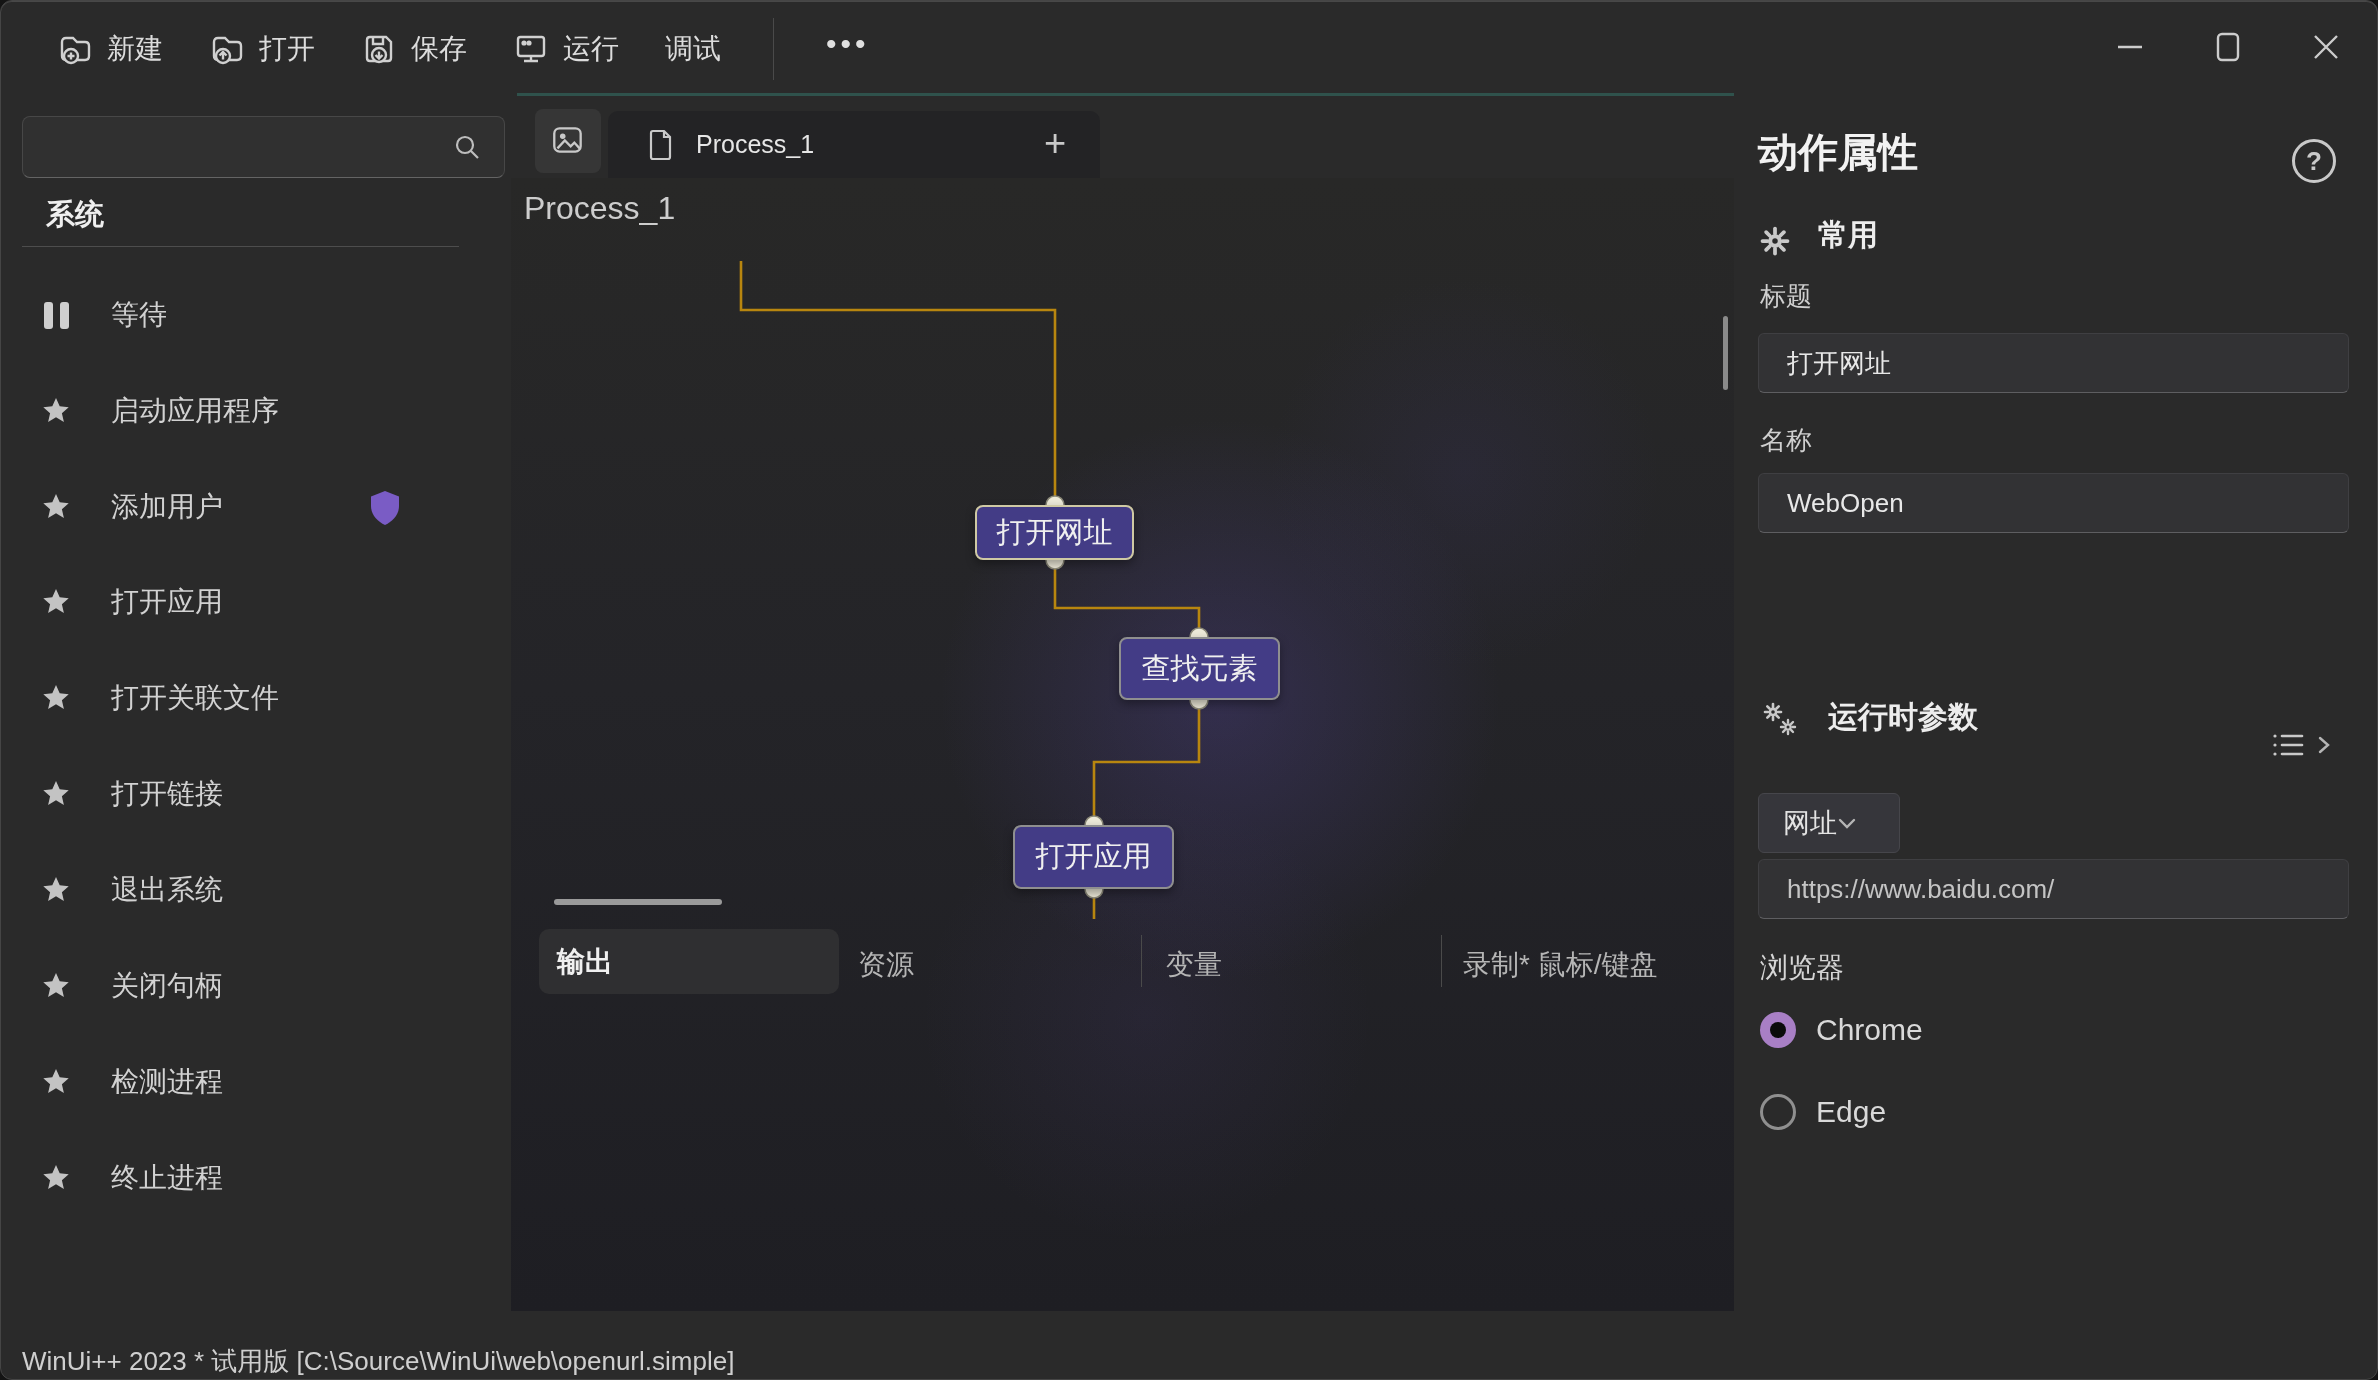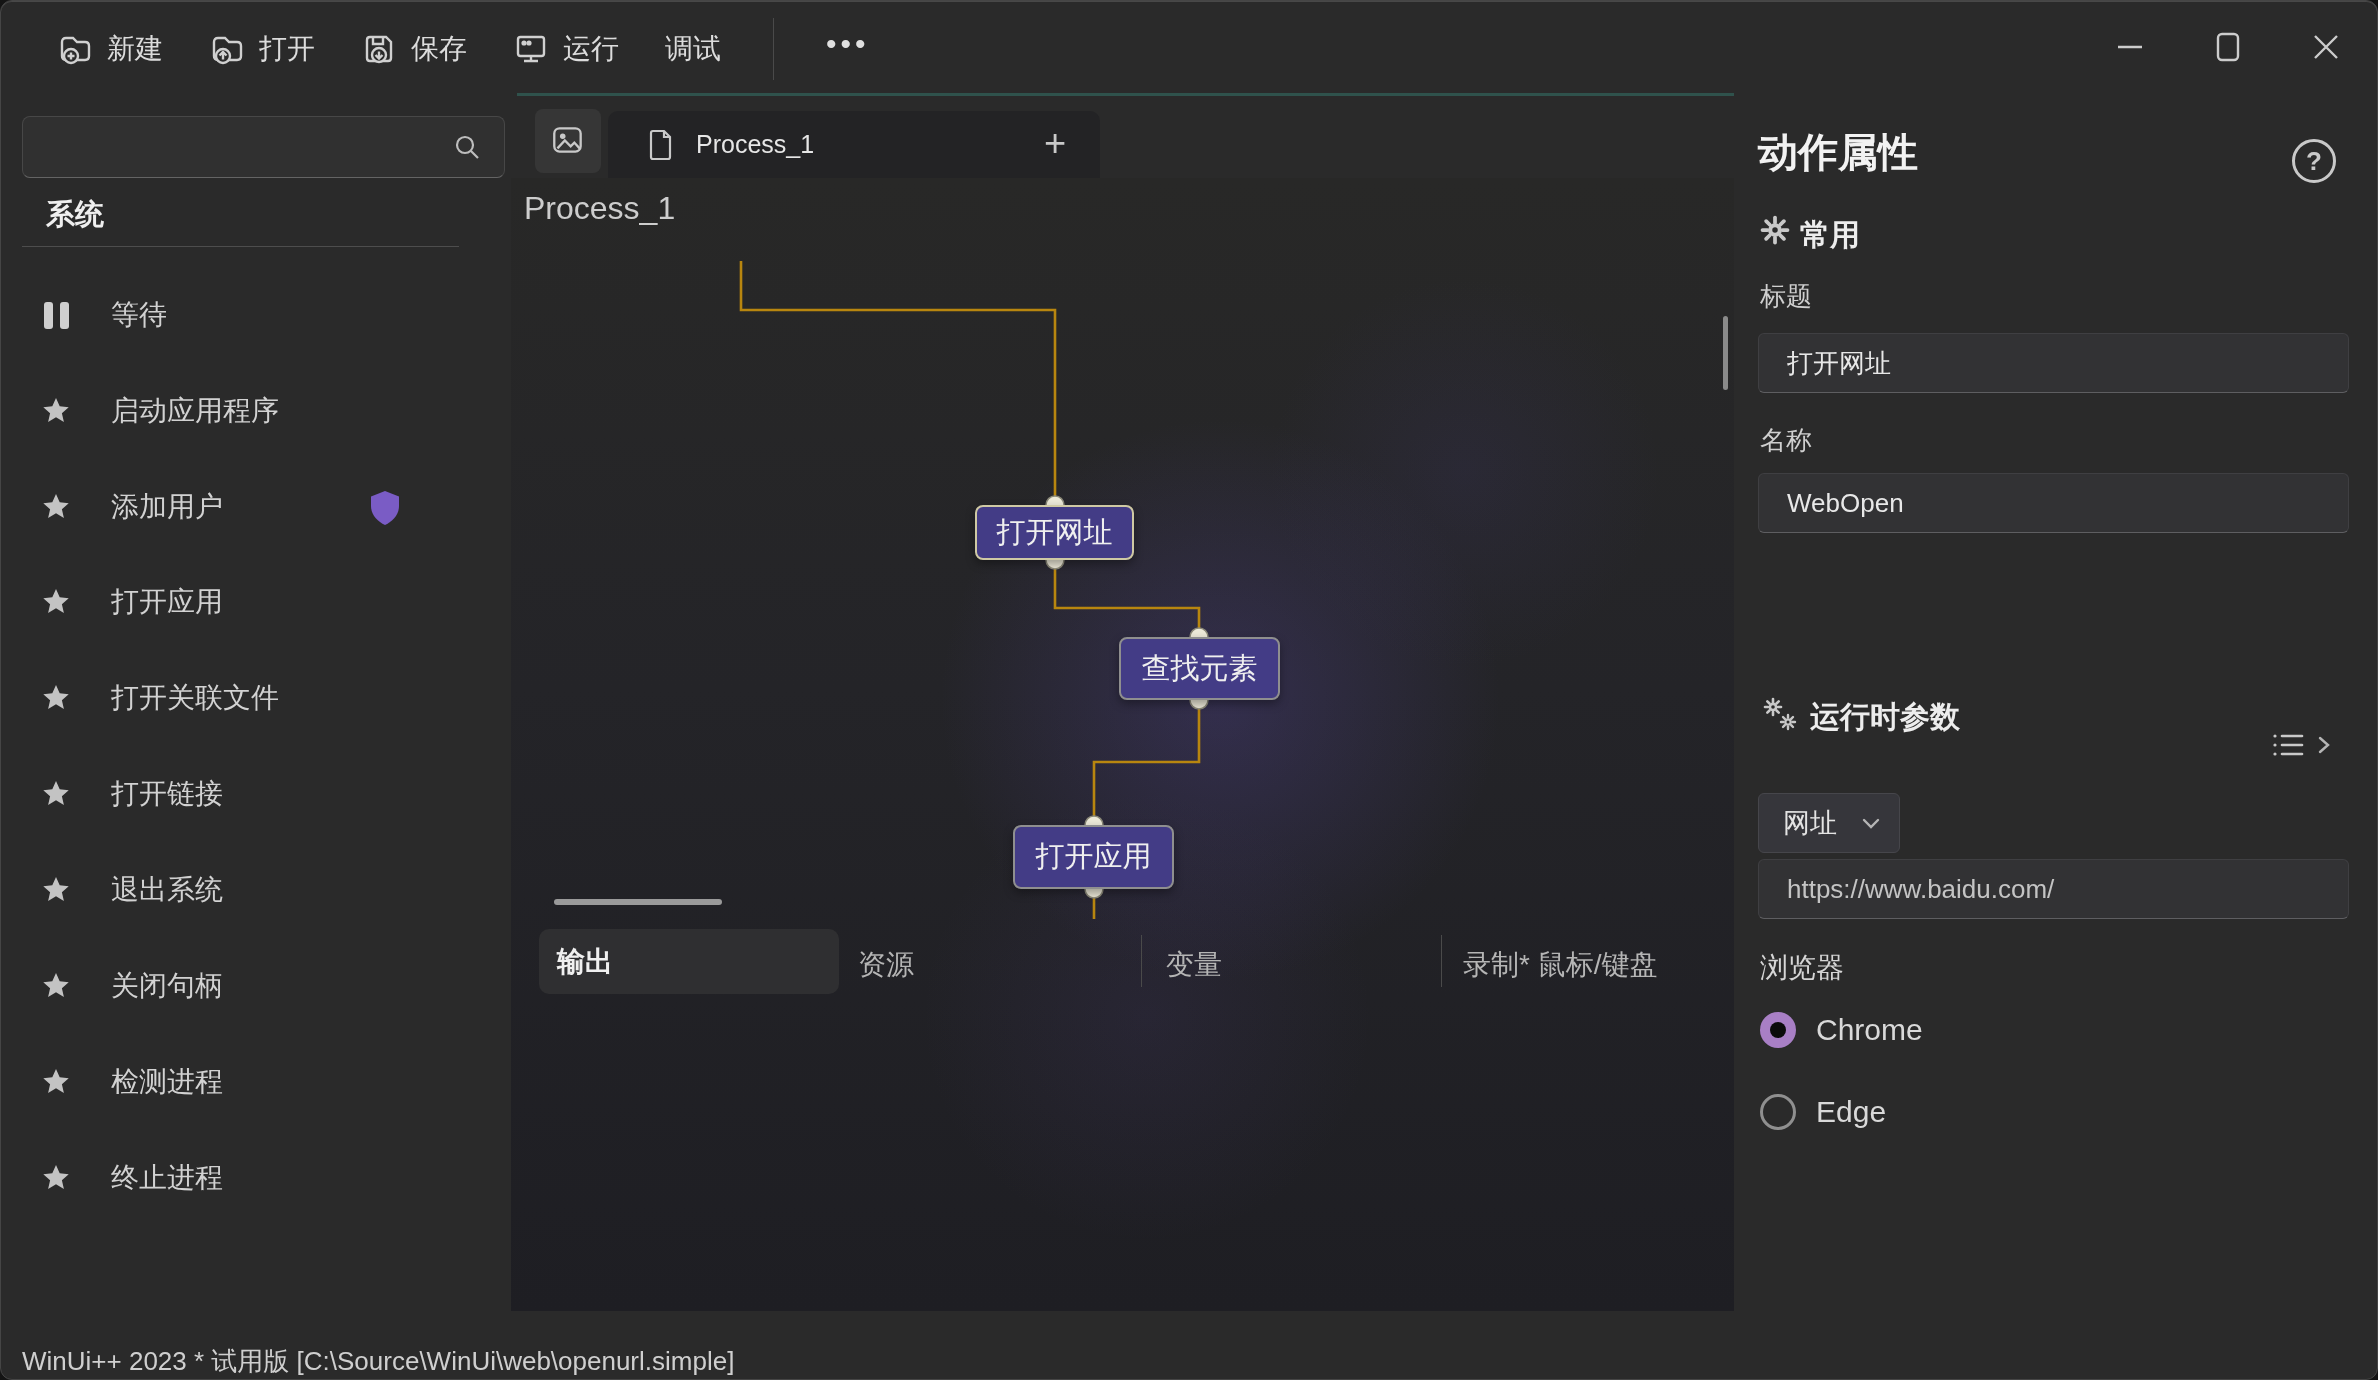--- a/index.html
+++ b/index.html
@@ -65,30 +65,30 @@
   .btab-active{ position:absolute; left:28px; top:751px; width:300px; height:65px; background:#2f2f31; border-radius:10px;
                 display:flex; align-items:center; }
   .btab-active span{ margin-left:18px; font-size:28px; font-weight:bold; color:#f0f0f0; }
   .btab{ position:absolute; top:768px; font-size:28px; color:#b5b5b5; }
   .btab-div{ position:absolute; top:757px; width:1px; height:52px; background:#4a4a4a; }
   
   .rpanel{ position:absolute; left:1733px; top:96px; width:645px; height:1214px; }
   .rp-title{ position:absolute; left:24px; top:28px; font-size:40px; font-weight:bold; color:#f2f2f2; }
   .help{ position:absolute; left:558px; top:42px; width:44px; height:44px; border:3px solid #c9c9c9; border-radius:50%;
          display:flex; align-items:center; justify-content:center; font-size:26px; font-weight:bold; color:#c9c9c9; }
-  .sec-row{ position:absolute; left:26px; display:flex; align-items:flex-start; gap:10px; }
+  .sec-row{ position:absolute; left:26px; display:flex; align-items:flex-end; gap:28px; }
   .sec-row .st{ font-size:30px; font-weight:bold; color:#ededed; }
   .fld-label{ position:absolute; left:26px; font-size:26px; color:#cfcfcf; }
   .tbox{ position:absolute; left:24px; width:591px; height:60px; background:#323234; border:1px solid #3f3f42;
          border-bottom-color:#5e5e61; border-radius:6px; }
   .tbox input{ width:100%; height:100%; background:transparent; border:none; outline:none; color:#e8e8e8;
                font-size:26px; padding:0 28px; font-family:inherit; }
   .tbox.url input{ color:#c4c4c4; }
   .combo{ position:absolute; left:24px; width:142px; height:60px; background:#36363b; border:1px solid #46464b; border-radius:6px;
-          display:flex; align-items:center; justify-content:space-between; padding:0 18px 0 24px; }
+          display:flex; align-items:center; padding:0 18px 0 24px; }
   .combo span{ font-size:27px; color:#e4e4e4; }
   .listbtn{ position:absolute; left:537px; display:flex; align-items:center; gap:10px; }
   .radio-row{ position:absolute; left:26px; display:flex; align-items:center; gap:20px; }
   .radio{ width:36px; height:36px; border-radius:50%; position:relative; }
   .radio.on{ background:#a87fc5; }
   .radio.on::after{ content:""; position:absolute; left:10px; top:10px; width:16px; height:16px; border-radius:50%; background:#0b0b0b; }
   .radio.off{ border:3px solid #8f8f8f; }
   .radio-row .rl{ font-size:30px; color:#d9d9d9; }
   svg{ display:block; }
 </style>

